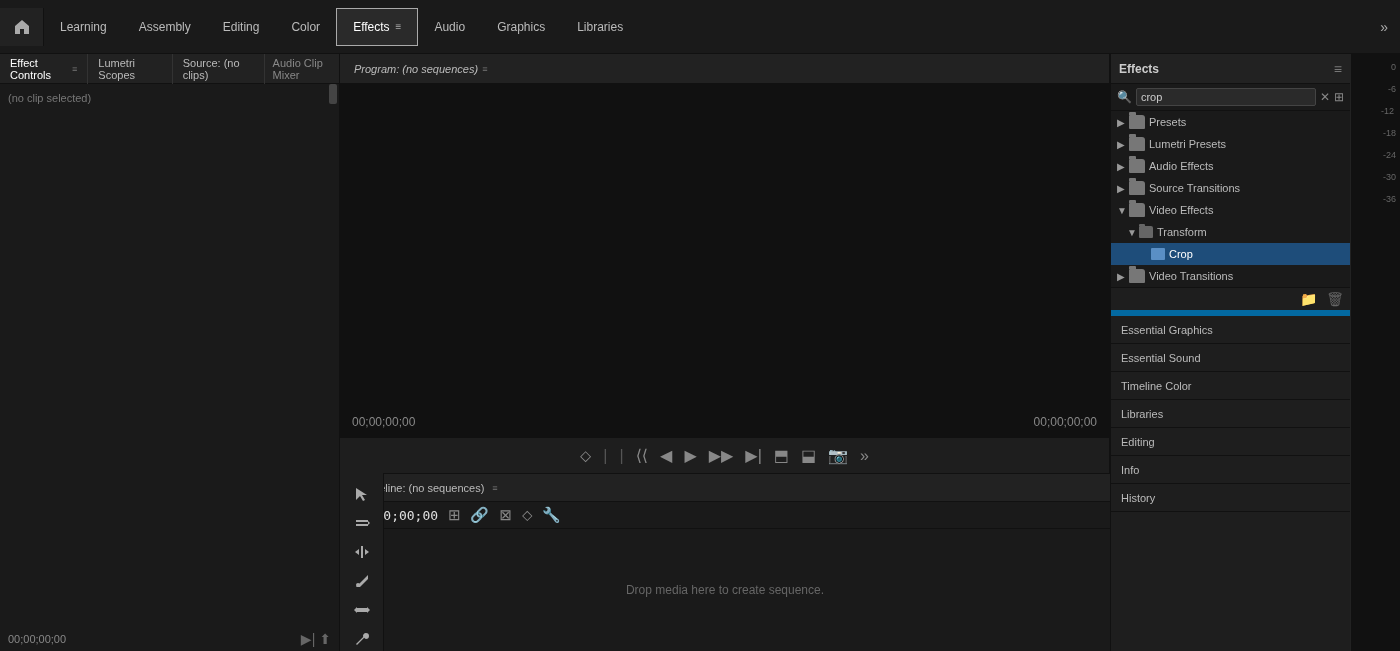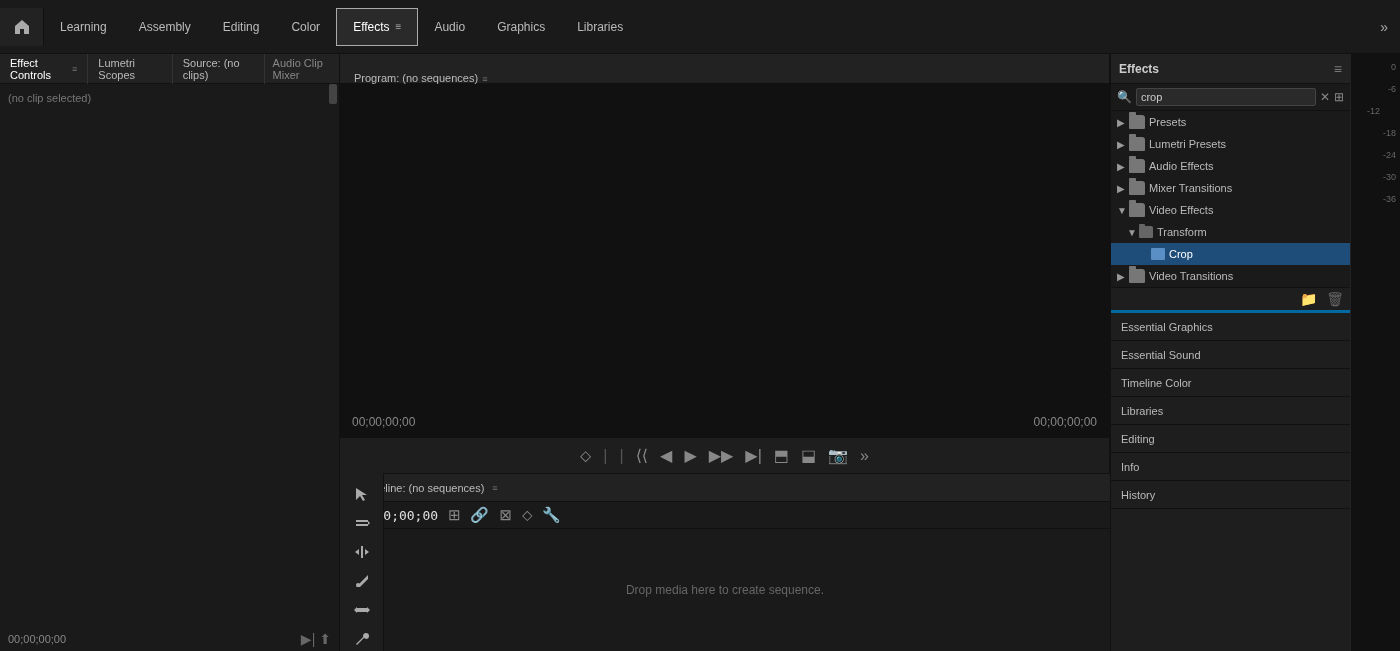--- a/index.html
+++ b/index.html
@@ -154,24 +154,25 @@
       align-items: center;
       background: #222;
       height: 30px;
       border-bottom: 1px solid #111;
       padding: 0 4px;
     }
     .preview-tab {
       padding: 0 10px;
       height: 30px;
       display: flex;
-      align-items: flex-end;
+      align-items: center;
       color: #bbb;
       font-size: 11px;
       cursor: pointer;
+      font-style: italic;
     }
     .preview-tab .tab-menu { margin-left: 4px; color: #777; font-size: 9px; }
     .preview-timecode-left {
       position: absolute;
       bottom: 8px;
       left: 12px;
       color: #888;
       font-size: 12px;
     }
     .preview-timecode-right {
@@ -414,21 +415,21 @@
     }
     .footer-btn {
       color: #666;
       cursor: pointer;
       font-size: 14px;
     }
 
     
     .side-panels {
       background: #1e1e1e;
-      border-top: 3px solid #0369a1;
+      border-top: 6px solid #0369a1;
     }
     .side-panel-item {
       display: flex;
       align-items: center;
       height: 28px;
       padding: 0 10px;
       border-bottom: 1px solid #111;
       cursor: pointer;
       color: #bbb;
       font-size: 11px;
@@ -641,21 +642,21 @@
 
         <div class="tree-item">
           <span class="tree-chevron">▶</span>
           <div class="tree-folder-icon"></div>
           <span class="tree-label">Audio Effects</span>
         </div>
 
         <div class="tree-item">
           <span class="tree-chevron">▶</span>
           <div class="tree-folder-icon"></div>
-          <span class="tree-label">Mixer Transitions</span>
+          <span class="tree-label">Source Transitions</span>
         </div>
 
         <div class="tree-item">
           <span class="tree-chevron">▼</span>
           <div class="tree-folder-icon"></div>
           <span class="tree-label">Video Effects</span>
         </div>
 
         <div class="tree-item tree-indent-1">
           <span class="tree-chevron">▼</span>
@@ -702,20 +703,20 @@
       </div>
       <div class="side-panel-item">
         <span>History</span>
       </div>
     </div>
   </div>
 
   <div class="audio-meter" style="display:flex;flex-direction:column;justify-content:flex-start;padding-top:2px;gap:0;">
     <div style="color:#666;font-size:9px;text-align:right;padding-right:4px;line-height:22px;">0</div>
     <div style="color:#666;font-size:9px;text-align:right;padding-right:4px;line-height:22px;">-6</div>
-    <div style="color:#666;font-size:9px;text-align:right;padding-right:20px;line-height:22px;">-12</div>
+    <div style="color:#666;font-size:9px;text-align:right;padding-right:6px;line-height:22px;">-12</div>
     <div style="color:#666;font-size:9px;text-align:right;padding-right:4px;line-height:22px;">-18</div>
     <div style="color:#666;font-size:9px;text-align:right;padding-right:4px;line-height:22px;">-24</div>
     <div style="color:#666;font-size:9px;text-align:right;padding-right:4px;line-height:22px;">-30</div>
     <div style="color:#666;font-size:9px;text-align:right;padding-right:4px;line-height:22px;">-36</div>
   </div>
 
 </div>
 
 </body></html>

